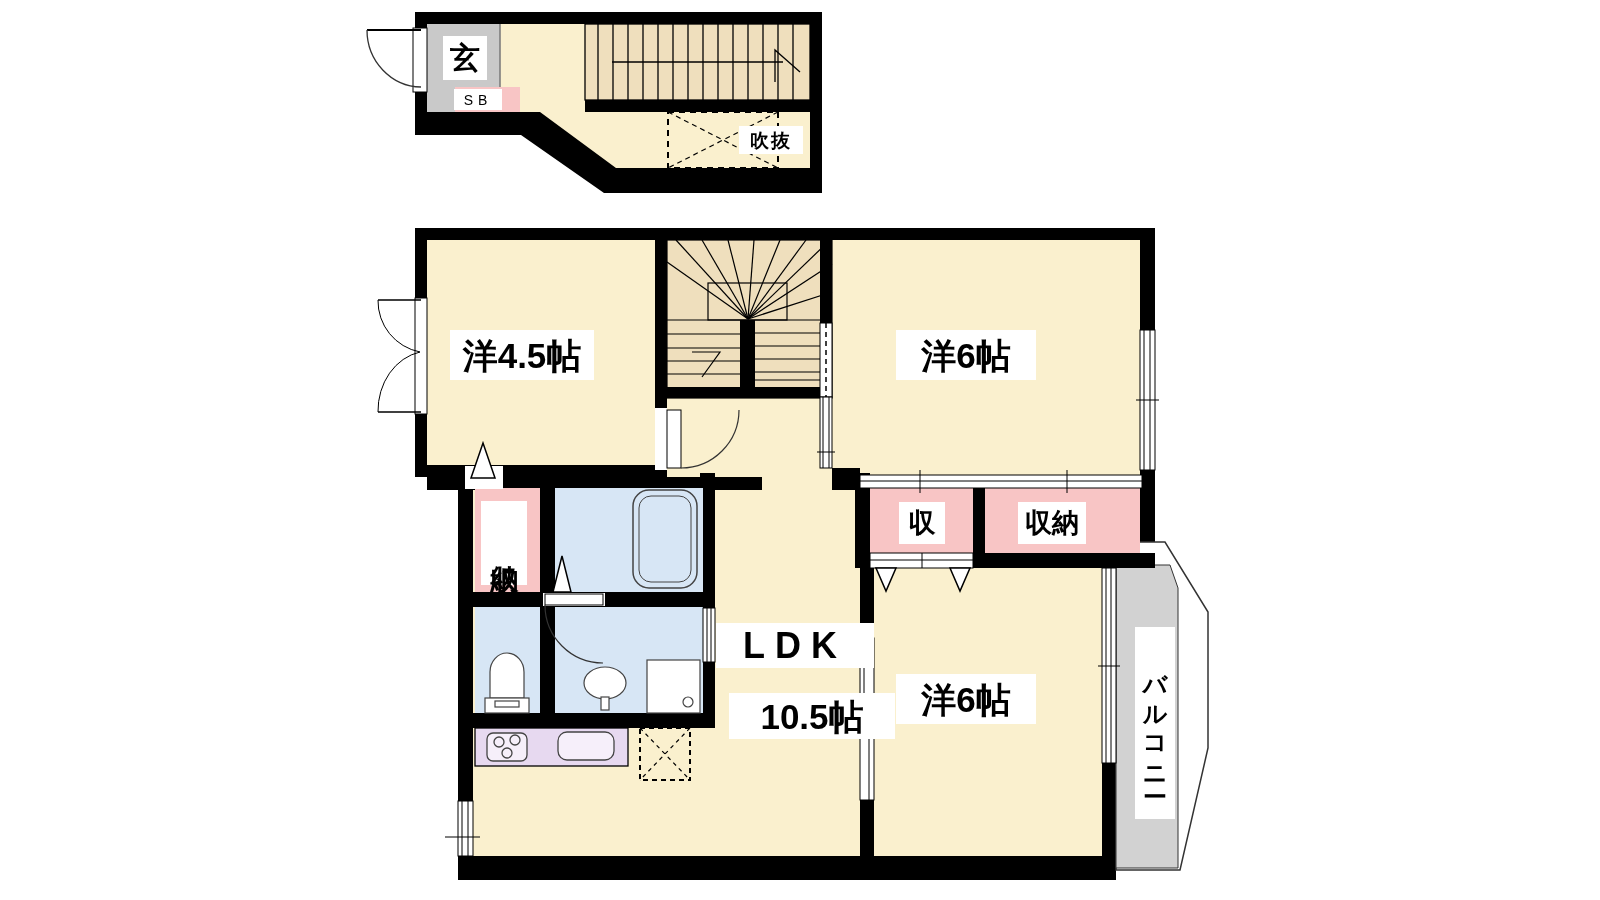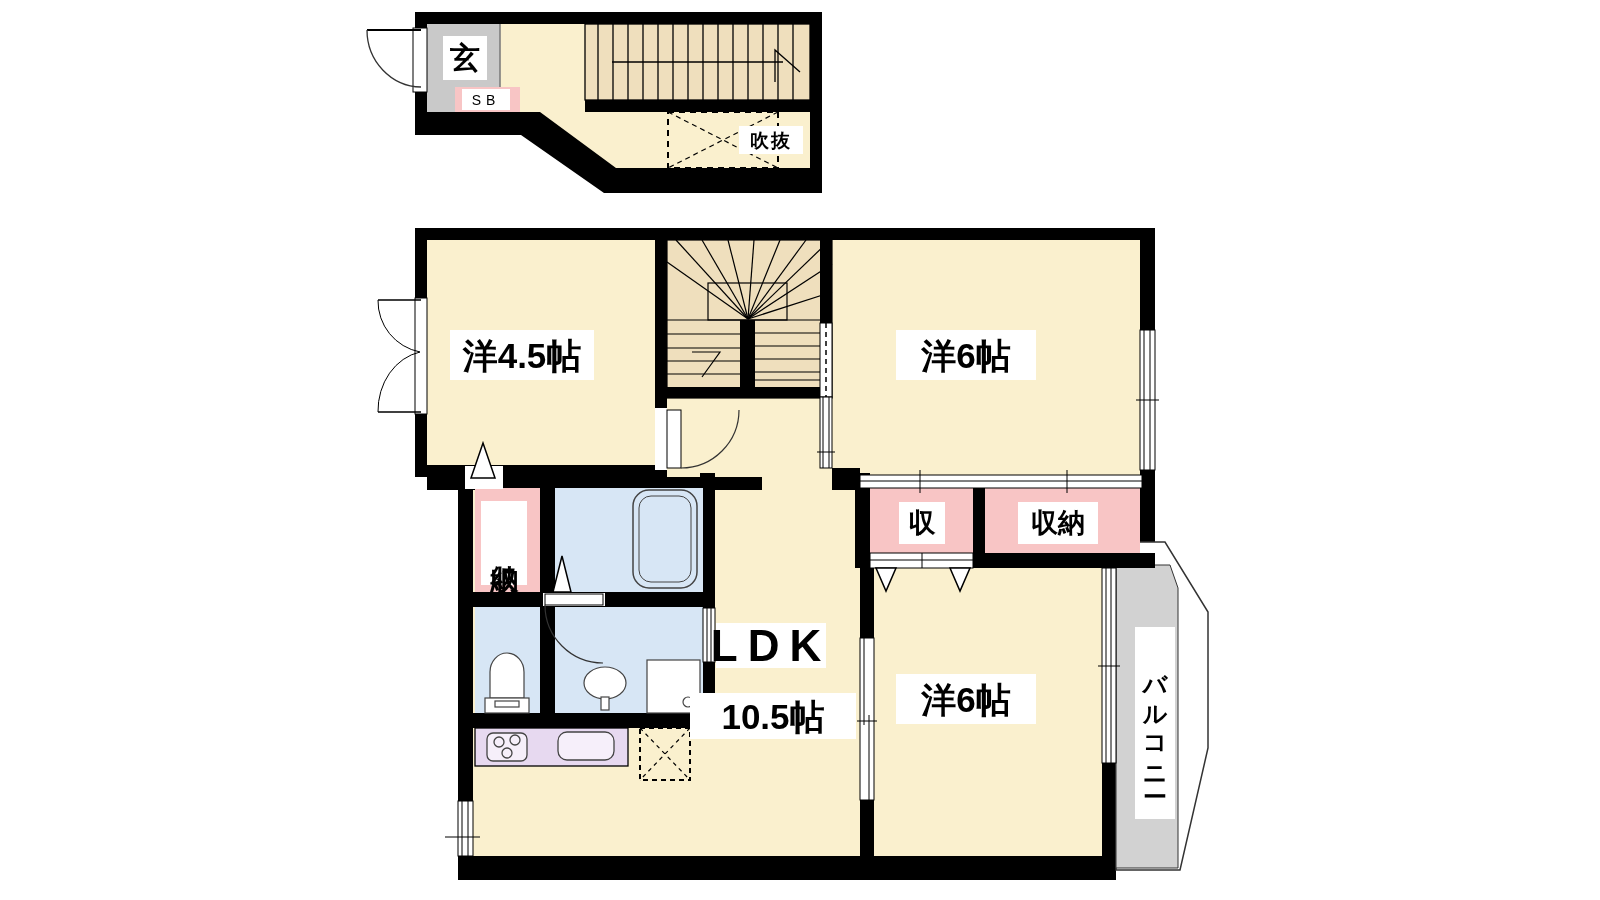--- a/index.html
+++ b/index.html
@@ -9,29 +9,29 @@
     font-family:"Liberation Sans","DejaVu Sans",sans-serif;
   }
   #plan-svg { position:absolute; left:0; top:0; }
   .plan-label {
     position:absolute; background:#ffffff; color:#000;
     display:flex; align-items:center; justify-content:center;
     font-weight:bold; line-height:1; white-space:nowrap; text-align:center;
   }
   .vert { writing-mode:vertical-rl; text-orientation:upright; }
   .lbl-genkan   { left:443px; top:36px;  width:44px;  height:44px;  font-size:30px; }
-  .lbl-sb       { left:454px; top:89px;  width:48px;  height:21px;  font-size:14px; letter-spacing:5px; font-weight:normal;margin-left:8px; }
+  .lbl-sb       { left:454px; top:89px;  width:48px;  height:21px;  font-size:14px; letter-spacing:5px; font-weight:normal; }
   .lbl-void     { left:691px; top:126px; width:64px;  height:28px;  font-size:19px; letter-spacing:2px;margin-left:48px; }
   .lbl-room45   { left:450px; top:330px; width:144px; height:50px;  font-size:35px; }
   .lbl-room6t   { left:896px; top:330px; width:140px; height:50px;  font-size:35px; }
   .lbl-closetL  { left:481px; top:501px; width:46px;  height:84px;  font-size:28px; }
   .lbl-closetS  { left:899px; top:502px; width:46px;  height:42px;  font-size:27px; }
-  .lbl-closetR  { left:1018px;top:502px; width:80px;  height:42px;  font-size:27px; }
-  .lbl-ldk      { left:716px; top:623px; width:110px; height:45px;  font-size:44px; letter-spacing:10px; }
-  .lbl-ldksize  { left:690px; top:693px; width:166px; height:46px;  font-size:35px; }
+  .lbl-closetR  { left:1018px;top:502px; width:68px;  height:42px;  font-size:27px; }
+  .lbl-ldk      { left:716px; top:623px; width:158px; height:45px;  font-size:36px; letter-spacing:10px; }
+  .lbl-ldksize  { left:729px; top:693px; width:166px; height:46px;  font-size:35px; }
   .lbl-room6b   { left:896px; top:674px; width:140px; height:50px;  font-size:35px; }
   .lbl-balcony  { left:1135px;top:627px; width:40px;  height:192px; font-size:24px; letter-spacing:4px; }
 </style>
 </head>
 <body>
 
 <div id="canvas">
 
 <svg id="plan-svg" width="1600" height="900" viewBox="0 0 1600 900">
 

